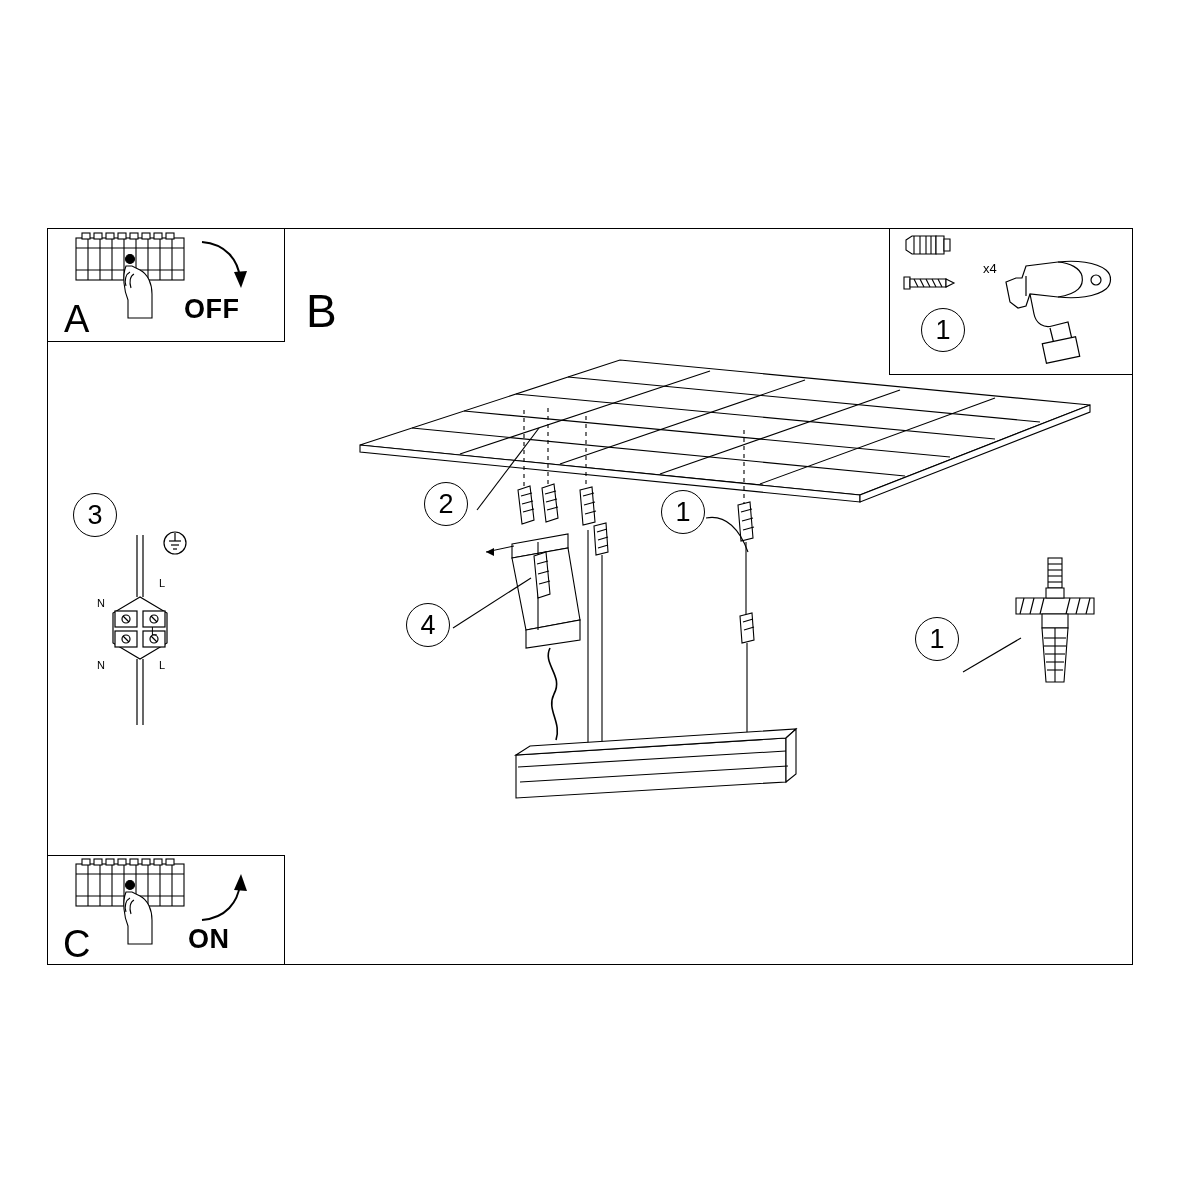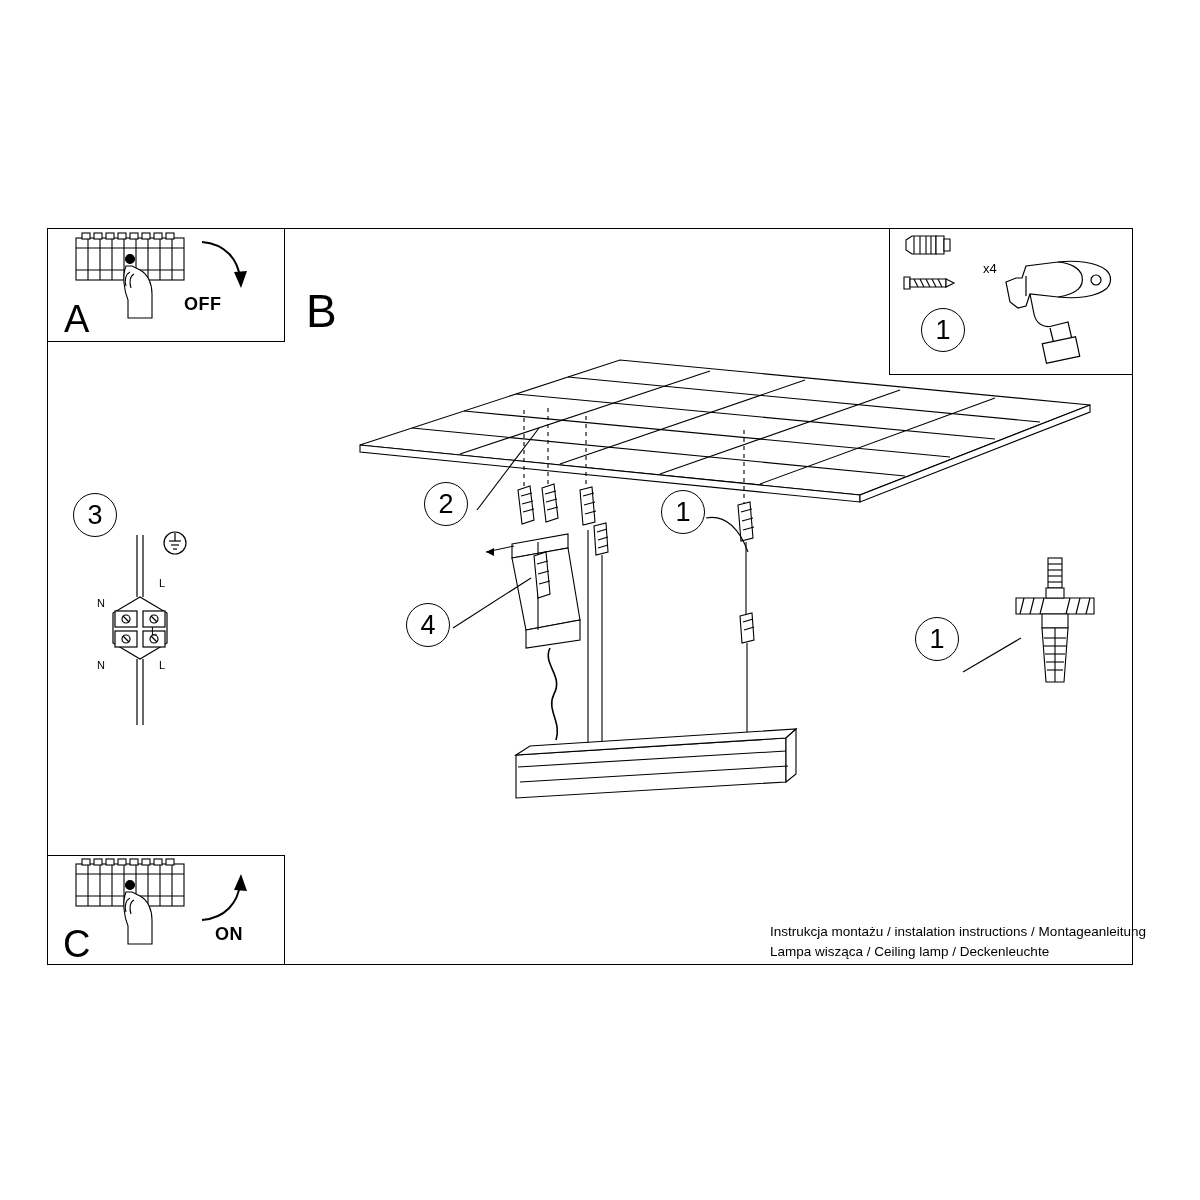--- a/index.html
+++ b/index.html
@@ -57,27 +57,27 @@
     font-size: 38px;
     font-weight: 400;
     line-height: 1;
     font-family: "Liberation Sans", sans-serif;
   }
   .letter-a { left: 64px; top: 300px; }
   .letter-b { left: 306px; top: 288px; font-size: 46px; }
   .letter-c { left: 63px; top: 925px; }
 
   .onoff {
-    font-size: 18px;
+    font-size: 27px;
     font-weight: bold;
     letter-spacing: 0.5px;
     text-align: right;
   }
   .txt-off { left: 184px; top: 294px; }
-  .txt-on  { left: 188px; top: 924px; margin-left: 27px; }
+  .txt-on  { left: 188px; top: 924px; }
 
   
   .circle-num {
     width: 44px; height: 44px;
     border: 1.6px solid #000;
     border-radius: 50%;
     display: flex;
     align-items: center;
     justify-content: center;
     font-size: 27px;
@@ -416,18 +416,14 @@
   </div>
   <div class="abs circle-num c-4">4</div>
 
   <div class="abs" style="left:700px; top:508px;">
     <svg width="70" height="60" viewBox="0 0 70 60">
       <path class="ln" stroke-width="1.1" d="M6 10 C26 6 40 22 48 44"></path>
     </svg>
   </div>
   <div class="abs circle-num c-1a">1</div>
 
-  <div class="abs footer">
-    <div>Instrukcja montażu / instalation instructions / Montageanleitung</div>
-    <div>Lampa wisząca / Ceiling lamp / Deckenleuchte</div>
-  </div>
 
 </div>
 
 </body></html>

